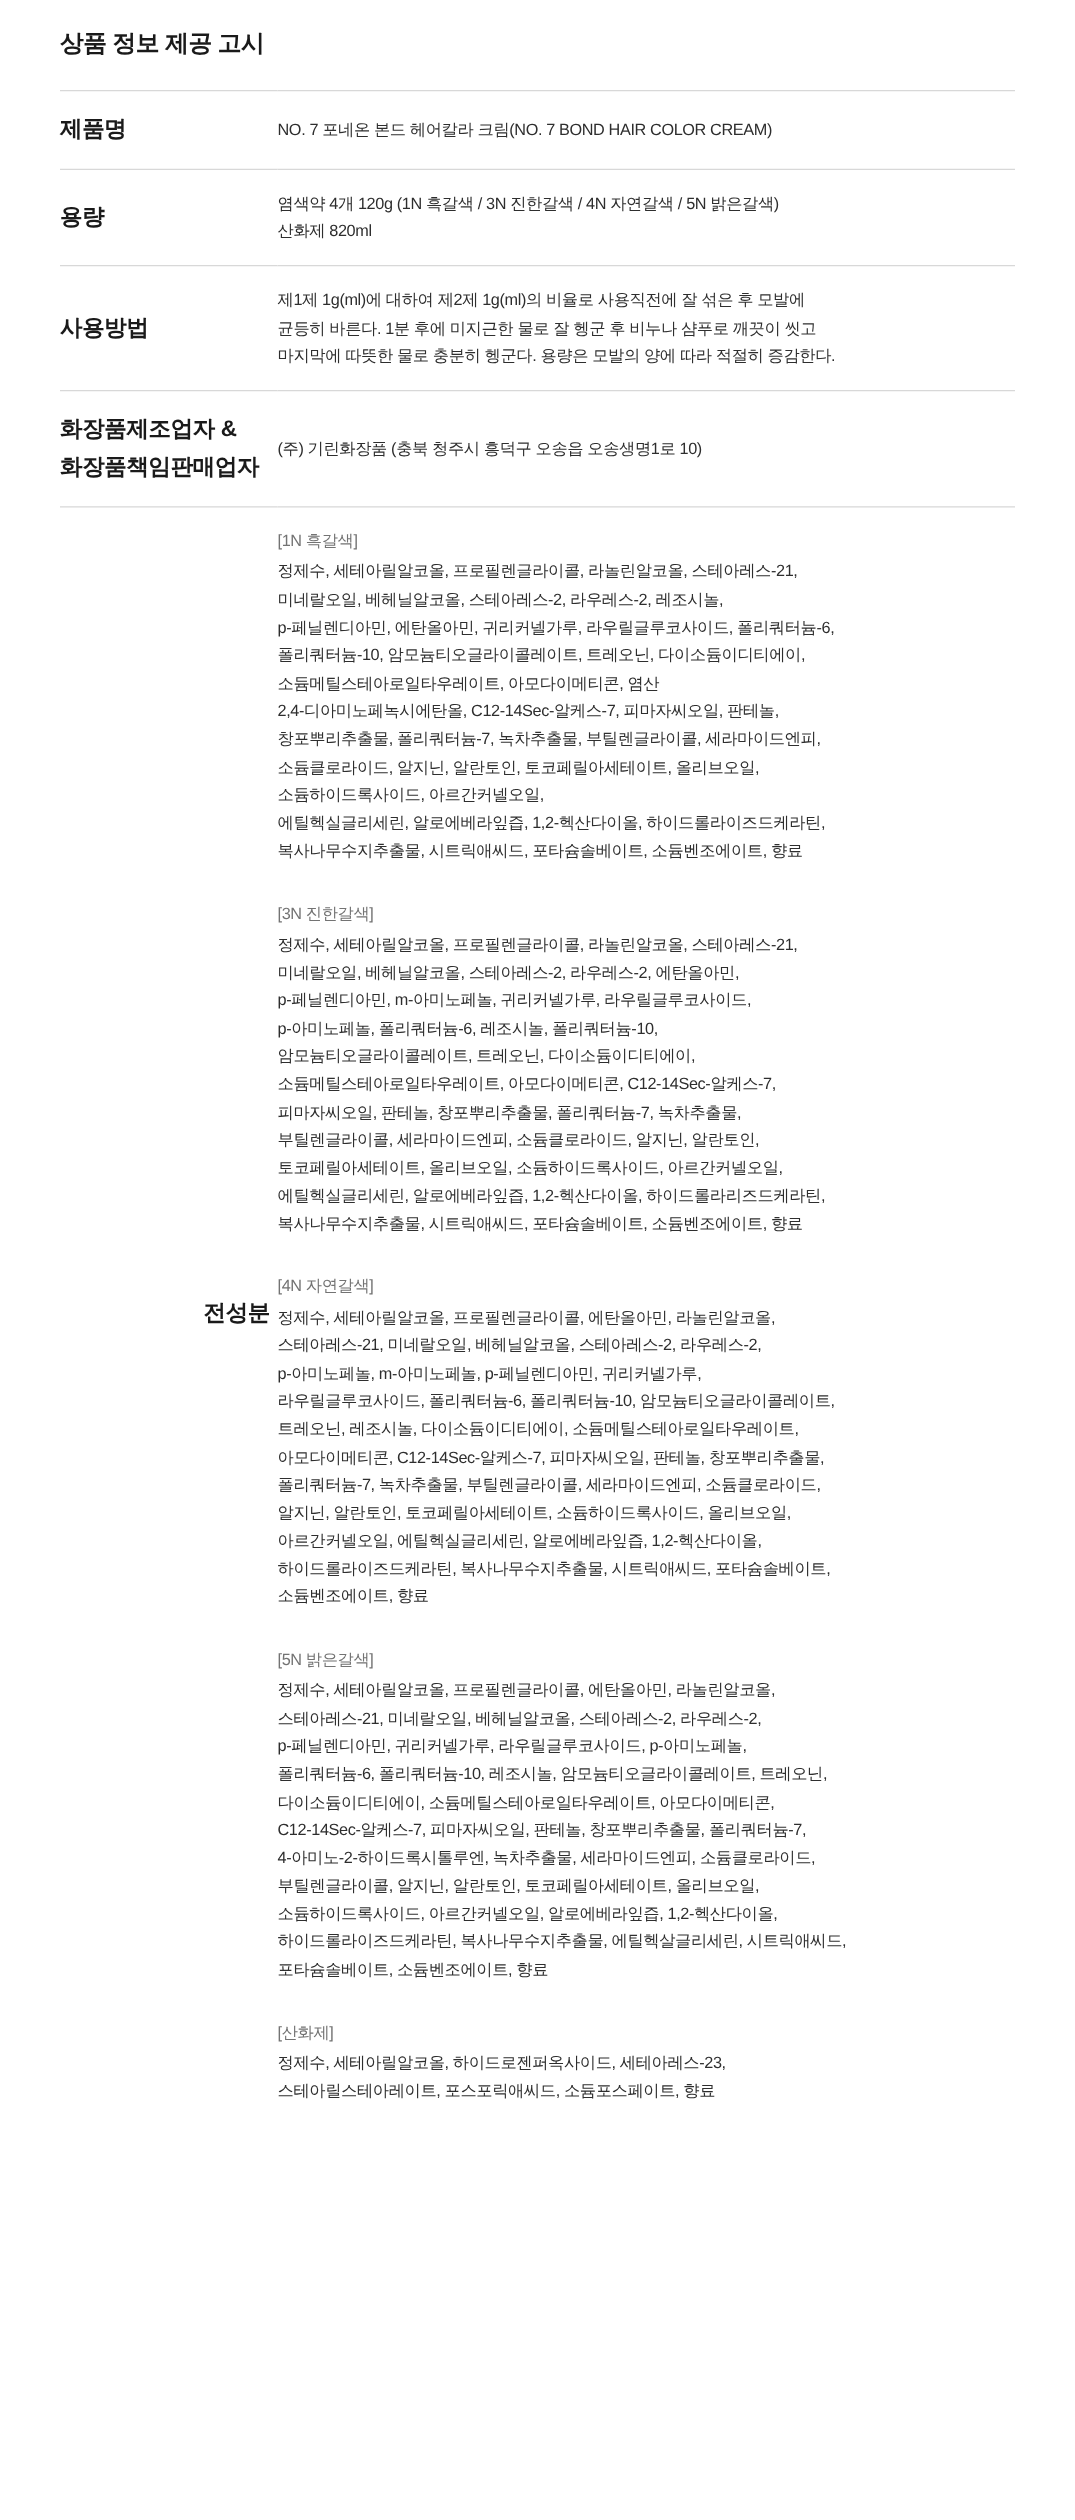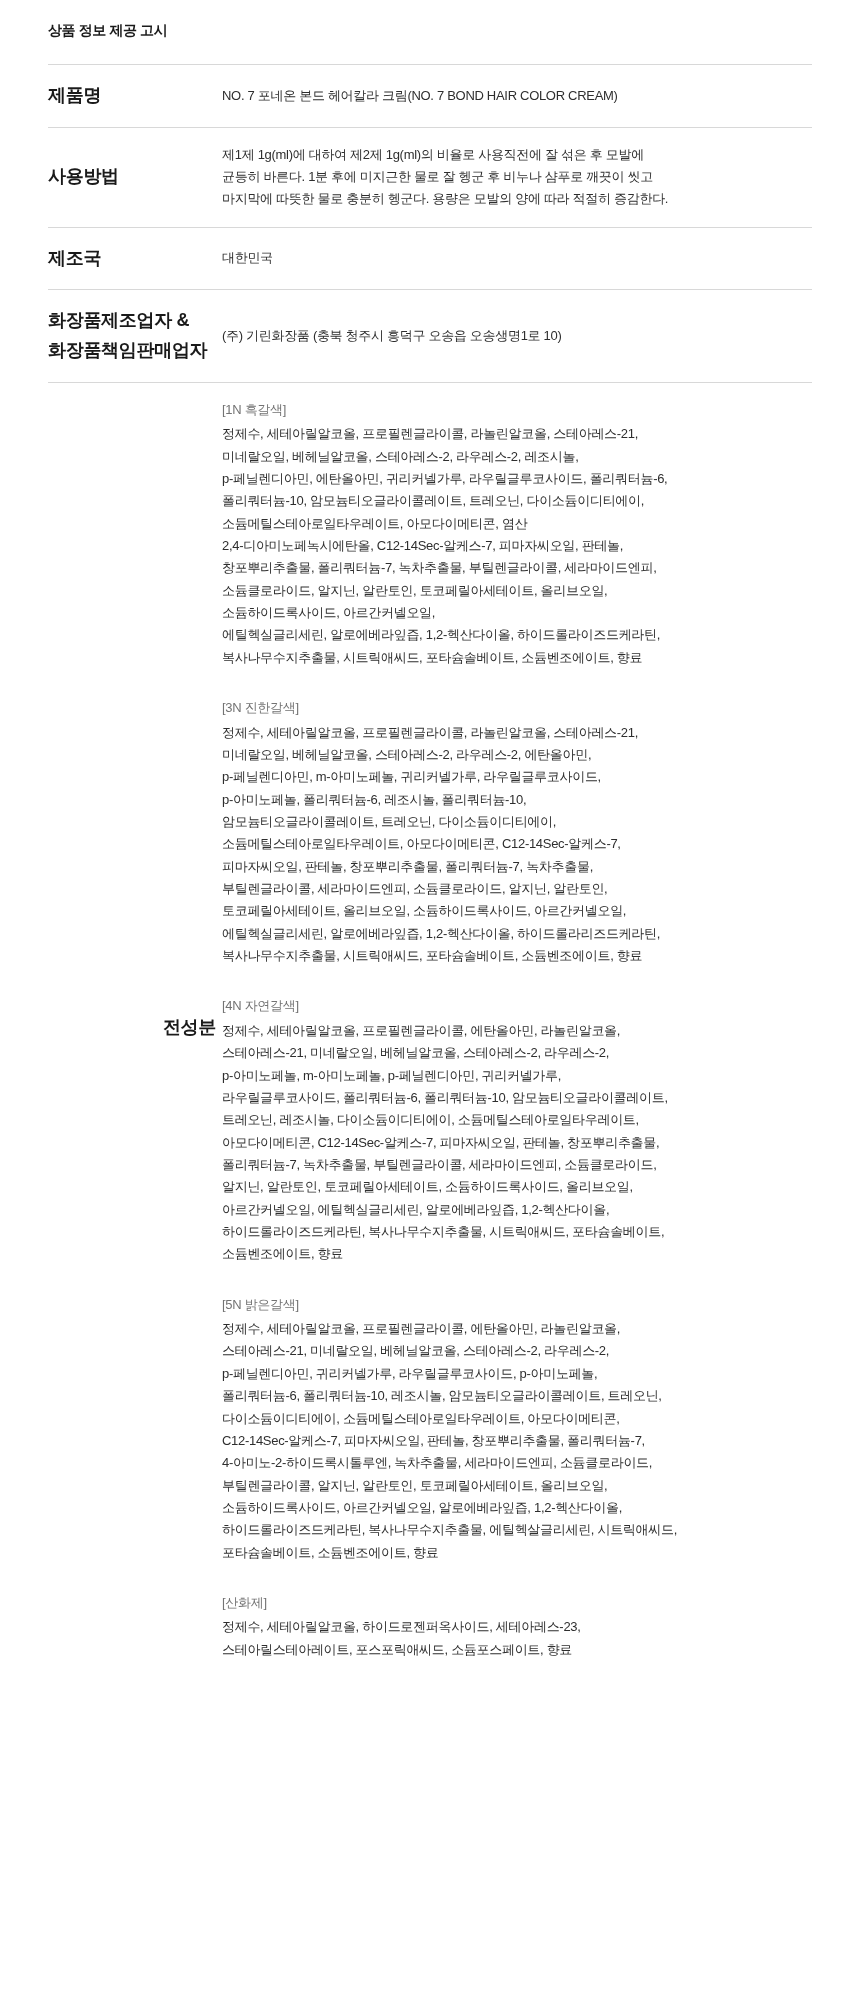--- a/index.html
+++ b/index.html
@@ -12,21 +12,21 @@
     font-family: "Liberation Sans", "DejaVu Sans", sans-serif;
     color: #1a1a1a;
     -webkit-font-smoothing: antialiased;
   }
   .page {
     width: 860px;
     box-sizing: border-box;
     padding: 0 48px 40px 48px;
   }
   .page-title {
-    font-size: 14px;
+    font-size: 19px;
     font-weight: bold;
     color: #1a1a1a;
     letter-spacing: -0.4px;
     padding-top: 22px;
     padding-bottom: 24px;
   }
   table.info-table {
     width: 100%;
     border-collapse: collapse;
     table-layout: fixed;
@@ -99,37 +99,38 @@
 
   <table class="info-table">
     <tbody>
       <tr>
         <th>제품명</th>
         <td>
           <span class="line">NO. 7 포네온 본드 헤어칼라 크림(NO. 7 BOND HAIR COLOR CREAM)</span>
         </td>
       </tr>
 
+      <tr>
+        <th>용량</th>
+        <td>
+          <span class="line">염색약 4개 120g (1N 흑갈색 / 3N 진한갈색 / 4N 자연갈색 / 5N 밝은갈색)</span>
+          <span class="line">산화제 820ml</span>
+        </td>
+      </tr>
 
 
       <tr>
         <th>사용방법</th>
         <td>
           <span class="line">제1제 1g(ml)에 대하여 제2제 1g(ml)의 비율로 사용직전에 잘 섞은 후 모발에</span>
           <span class="line">균등히 바른다. 1분 후에 미지근한 물로 잘 헹군 후 비누나 샴푸로 깨끗이 씻고</span>
           <span class="line">마지막에 따뜻한 물로 충분히 헹군다. 용량은 모발의 양에 따라 적절히 증감한다.</span>
         </td>
       </tr>
 
-      <tr>
-        <th>제조국</th>
-        <td>
-          <span class="line">대한민국</span>
-        </td>
-      </tr>
 
       <tr>
         <th>
           <span class="line">화장품제조업자 &amp;</span>
           <span class="line">화장품책임판매업자</span>
         </th>
         <td>
           <span class="line">(주) 기린화장품  (충북 청주시 흥덕구 오송읍 오송생명1로 10)</span>
         </td>
       </tr>

